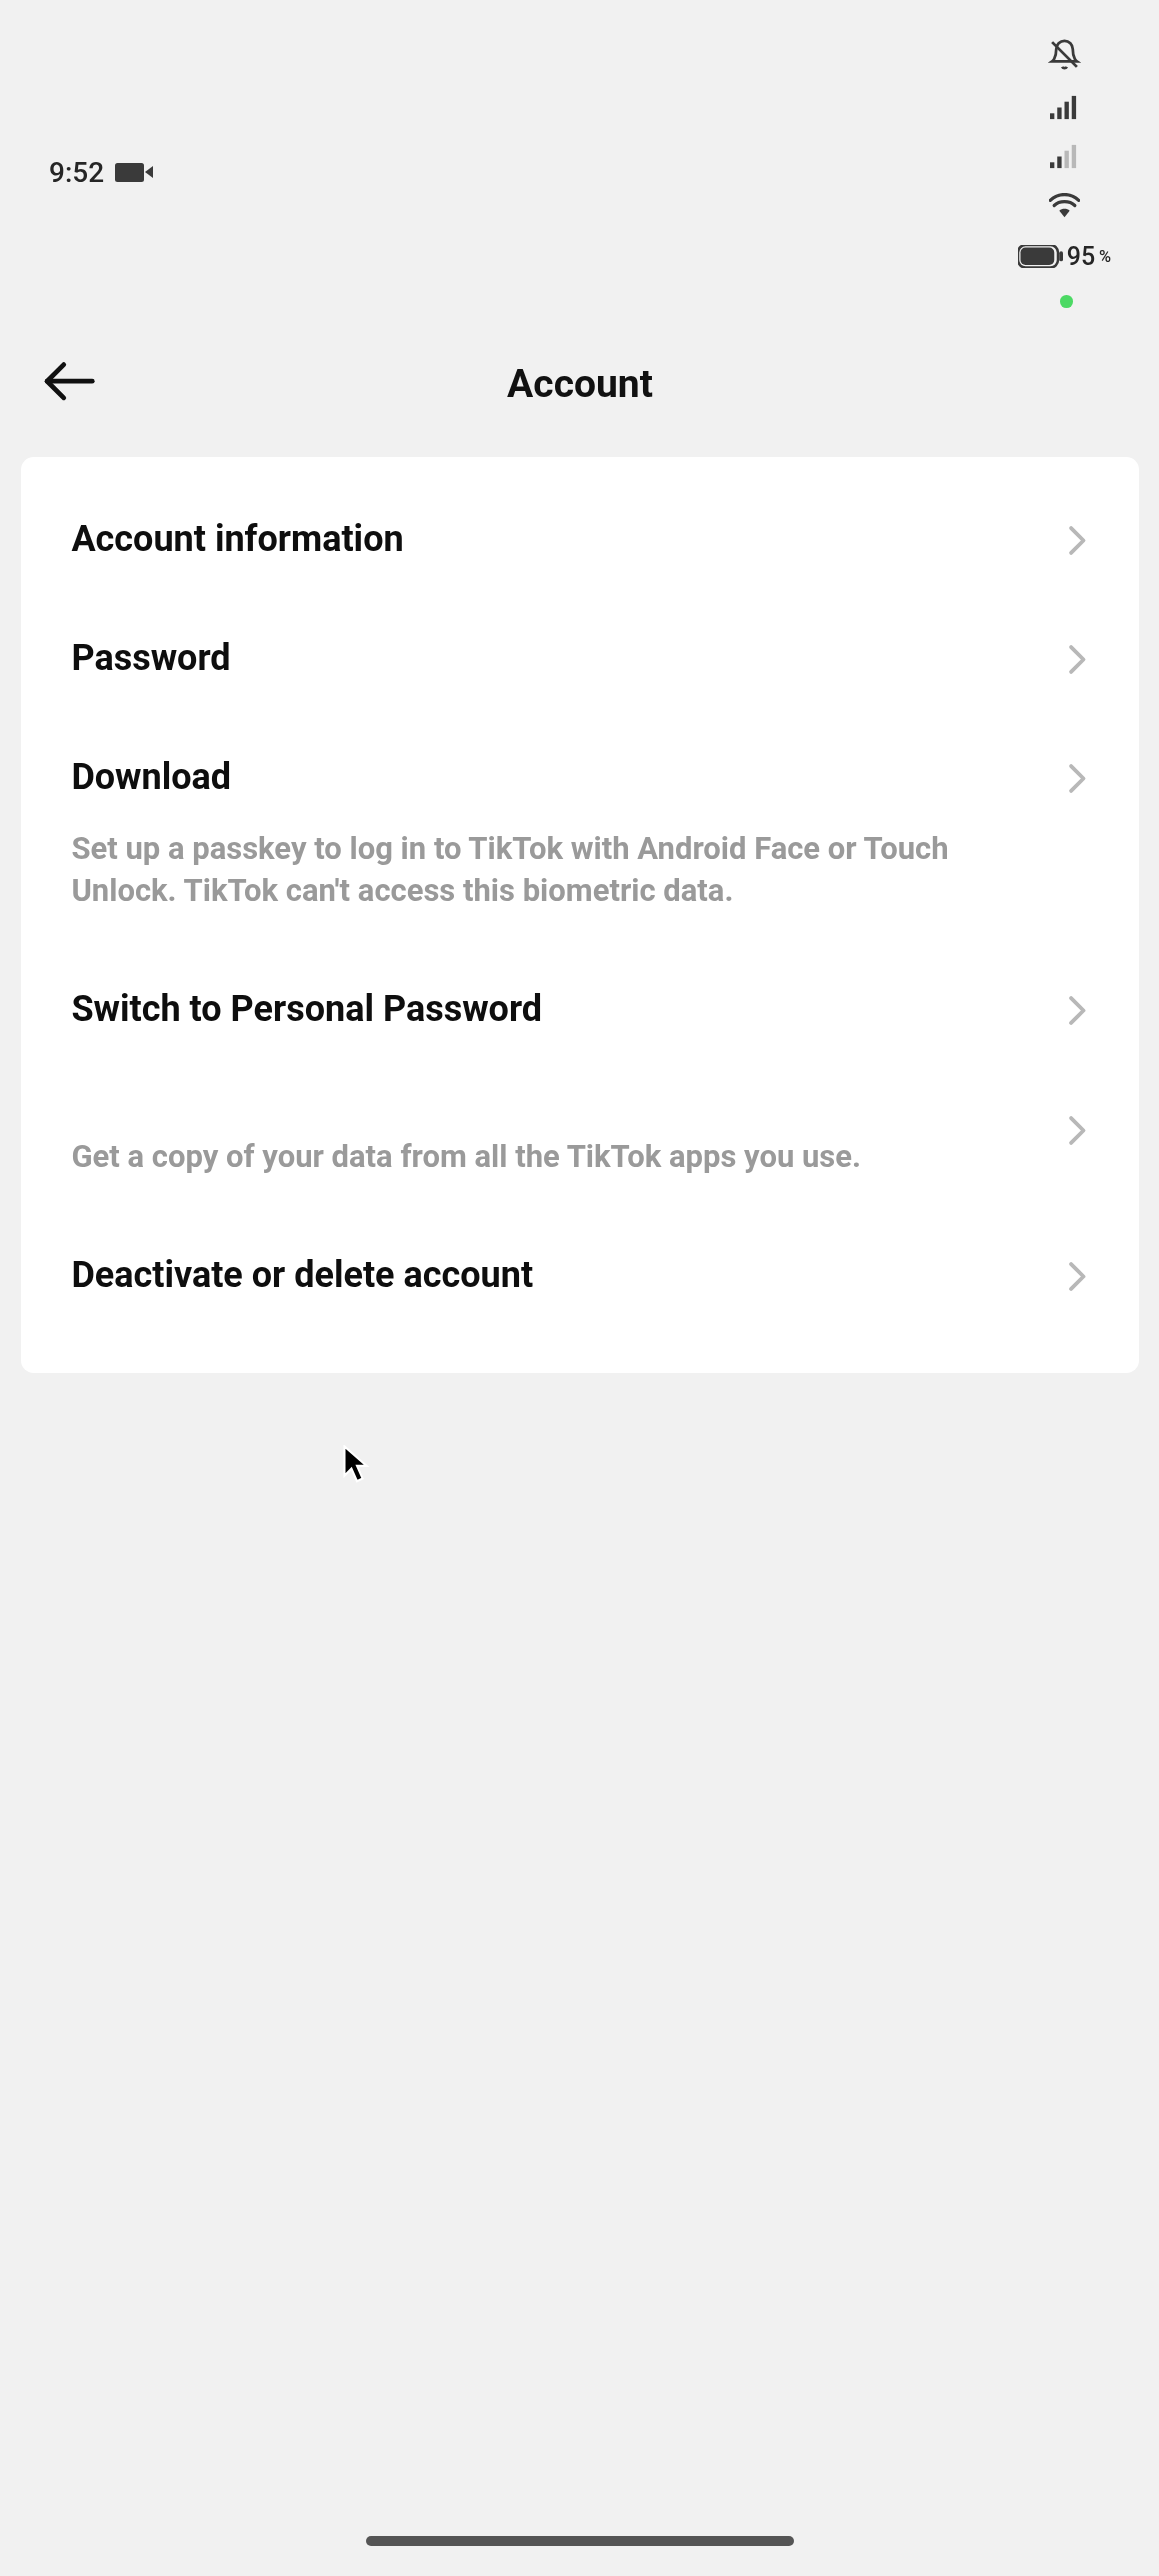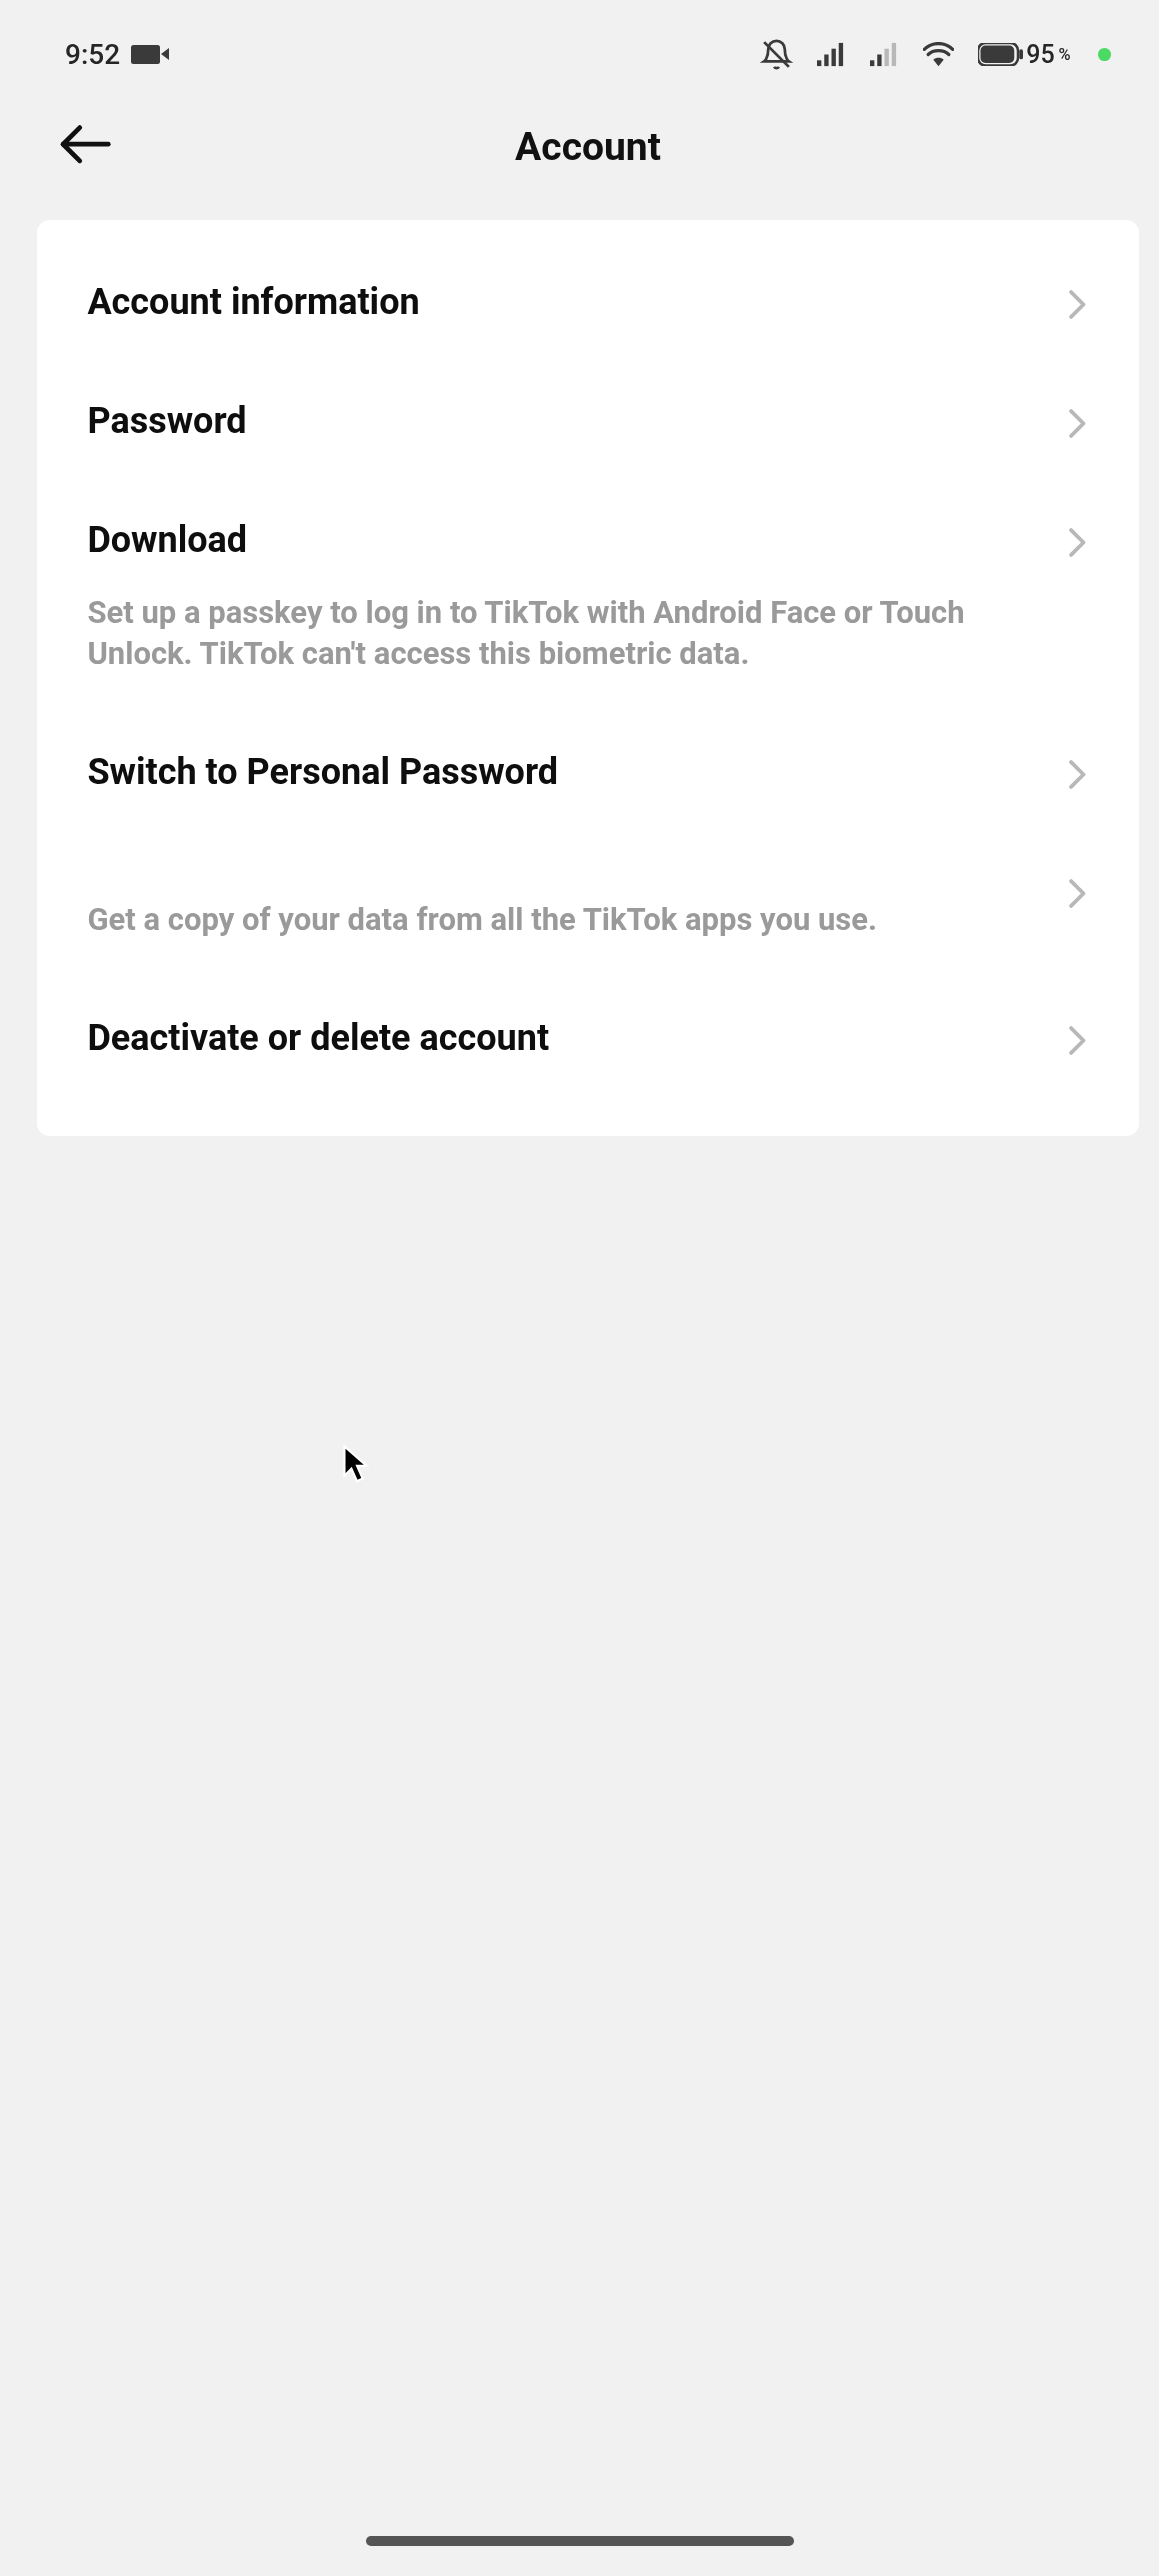--- a/index.html
+++ b/index.html
@@ -13,21 +13,20 @@
     width: 1160px;
     height: 2576px;
     position: relative;
     color: #000;
   }
   .screen {
     width: 100%;
     height: 100%;
     display: flex;
     flex-direction: column;
-    padding-left: 16px;
   }
 
   
   .status-bar {
     display: flex;
     align-items: center;
     padding: 38px 49px 15px 49px;
     font-size: 28px;
     font-weight: 500;
     color: #262626;
@@ -35,20 +34,21 @@
   .status-left {
     display: flex;
     align-items: center;
     gap: 11.3px;
   }
   .status-right {
     margin-left: auto;
     display: flex;
     align-items: center;
     gap: 24px;
+    flex-direction: column;
   }
   .video-icon {
     width: 29px;
     height: 19px;
     background: #3a3a3a;
     border-radius: 2.5px;
     position: relative;
   }
   .video-icon::after {
     content: "";

